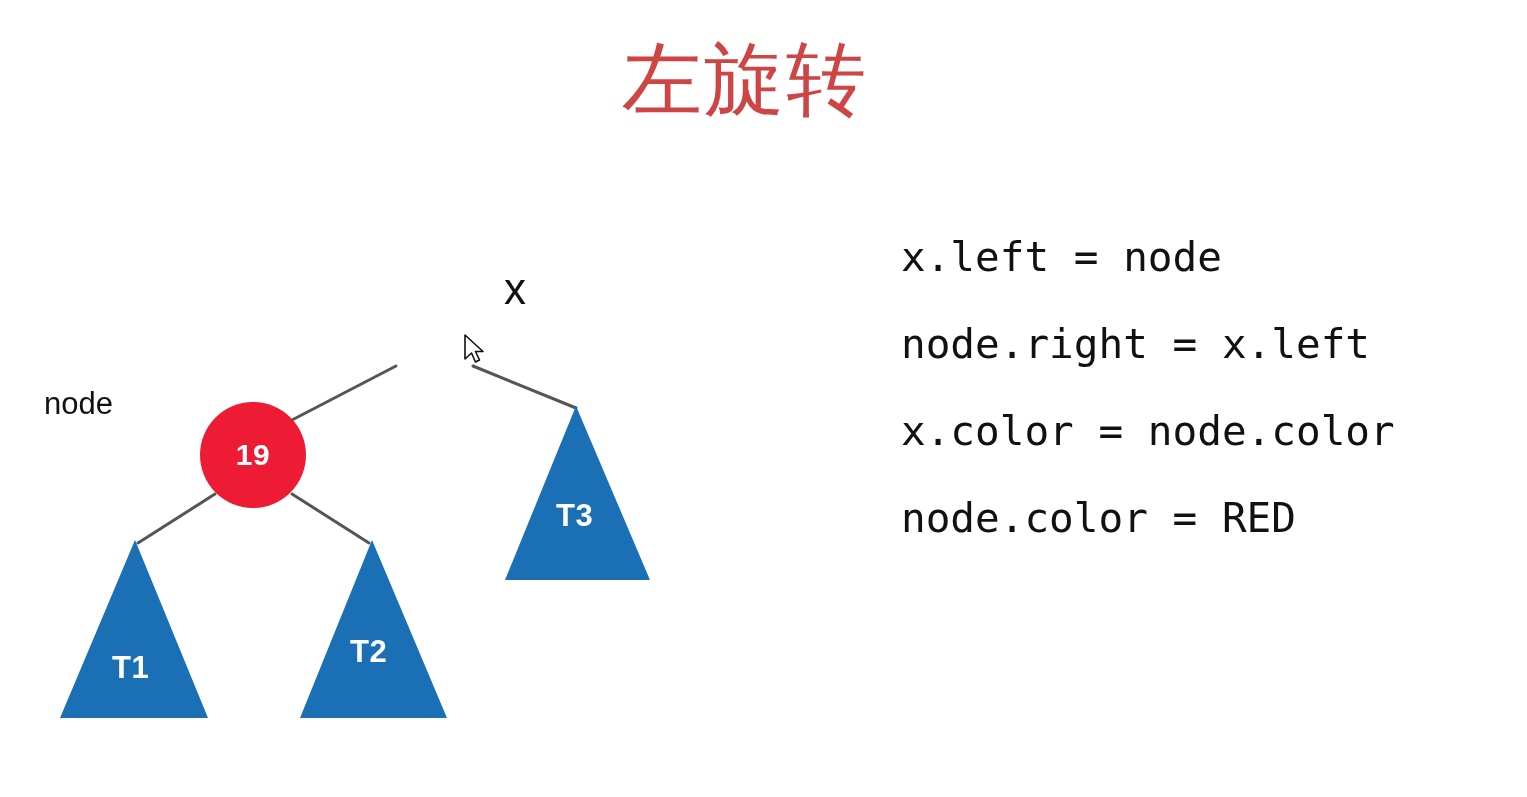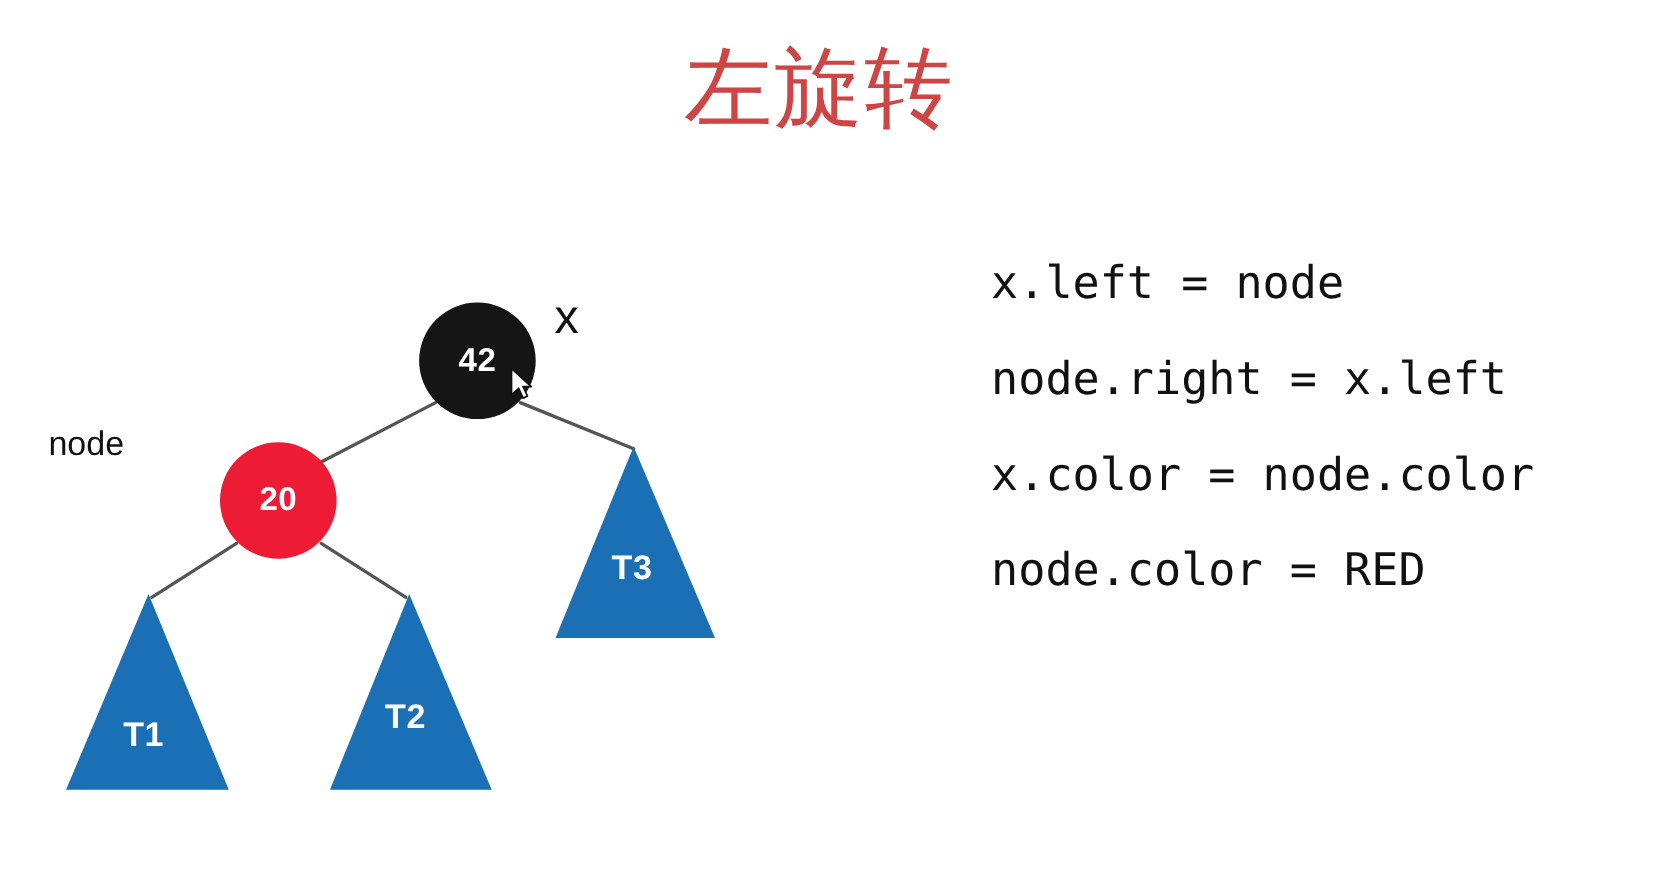--- a/index.html
+++ b/index.html
@@ -154,23 +154,22 @@
         <line x1="292" y1="494" x2="369" y2="543"></line>
       </g>
 
       <g>
         <polygon points="135,540 208,718 60,718" fill="#1a6fb5"></polygon>
         <polygon points="372,540 447,718 300,718" fill="#1a6fb5"></polygon>
         <polygon points="576,406 650,580 505,580" fill="#1a6fb5"></polygon>
       </g>
     </svg>
 
-    <div class="tree-node" id="node-42">42</div>
 
-    <div class="tree-node" id="node-37">20</div>
+    <div class="tree-node" id="node-37">19</div>
 
     <div class="subtree-label" id="label-t1">T1</div>
     <div class="subtree-label" id="label-t2">T2</div>
     <div class="subtree-label" id="label-t3">T3</div>
 
     <div class="annotation" id="label-x">x</div>
     <div class="annotation" id="label-node">node</div>
 
     <svg id="mouse-cursor" viewBox="0 0 26 34" xmlns="http://www.w3.org/2000/svg">
       <path d="M3 2 L3 26 L9.5 20 L13.5 29 L17.5 27 L13.5 18.5 L21 18.5 Z" fill="#ffffff" stroke="#111111" stroke-width="1.6" stroke-linejoin="round"></path>

